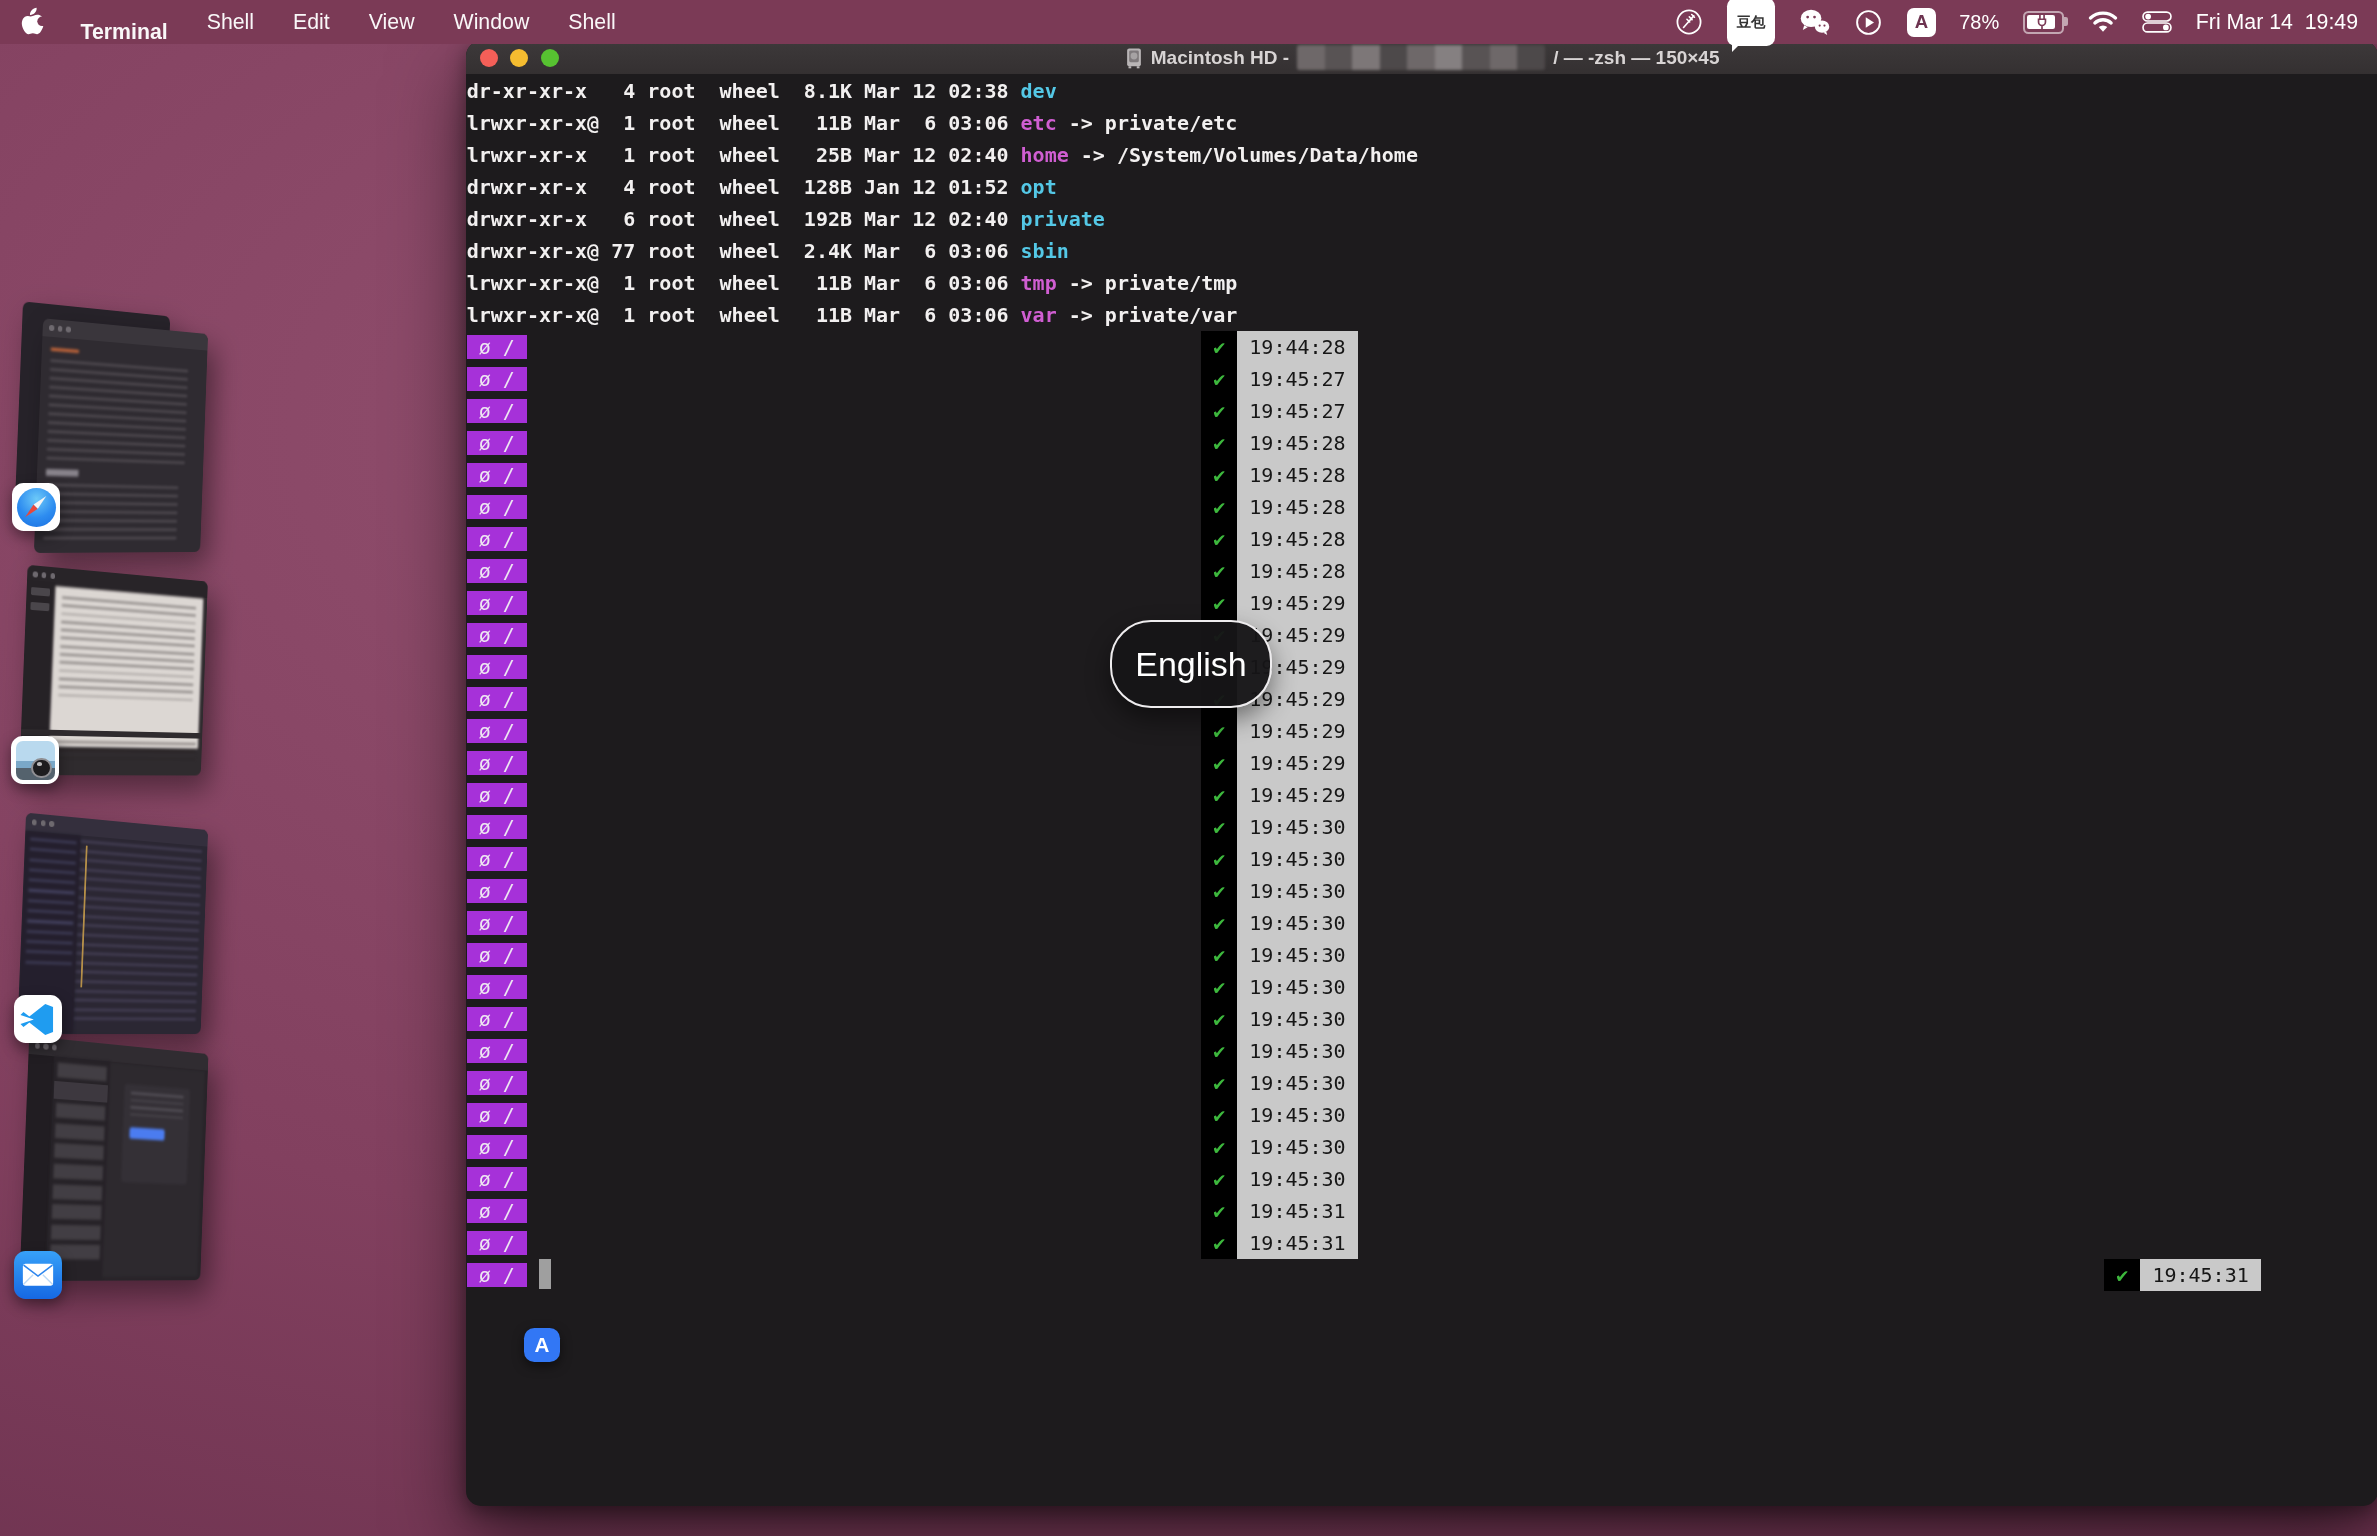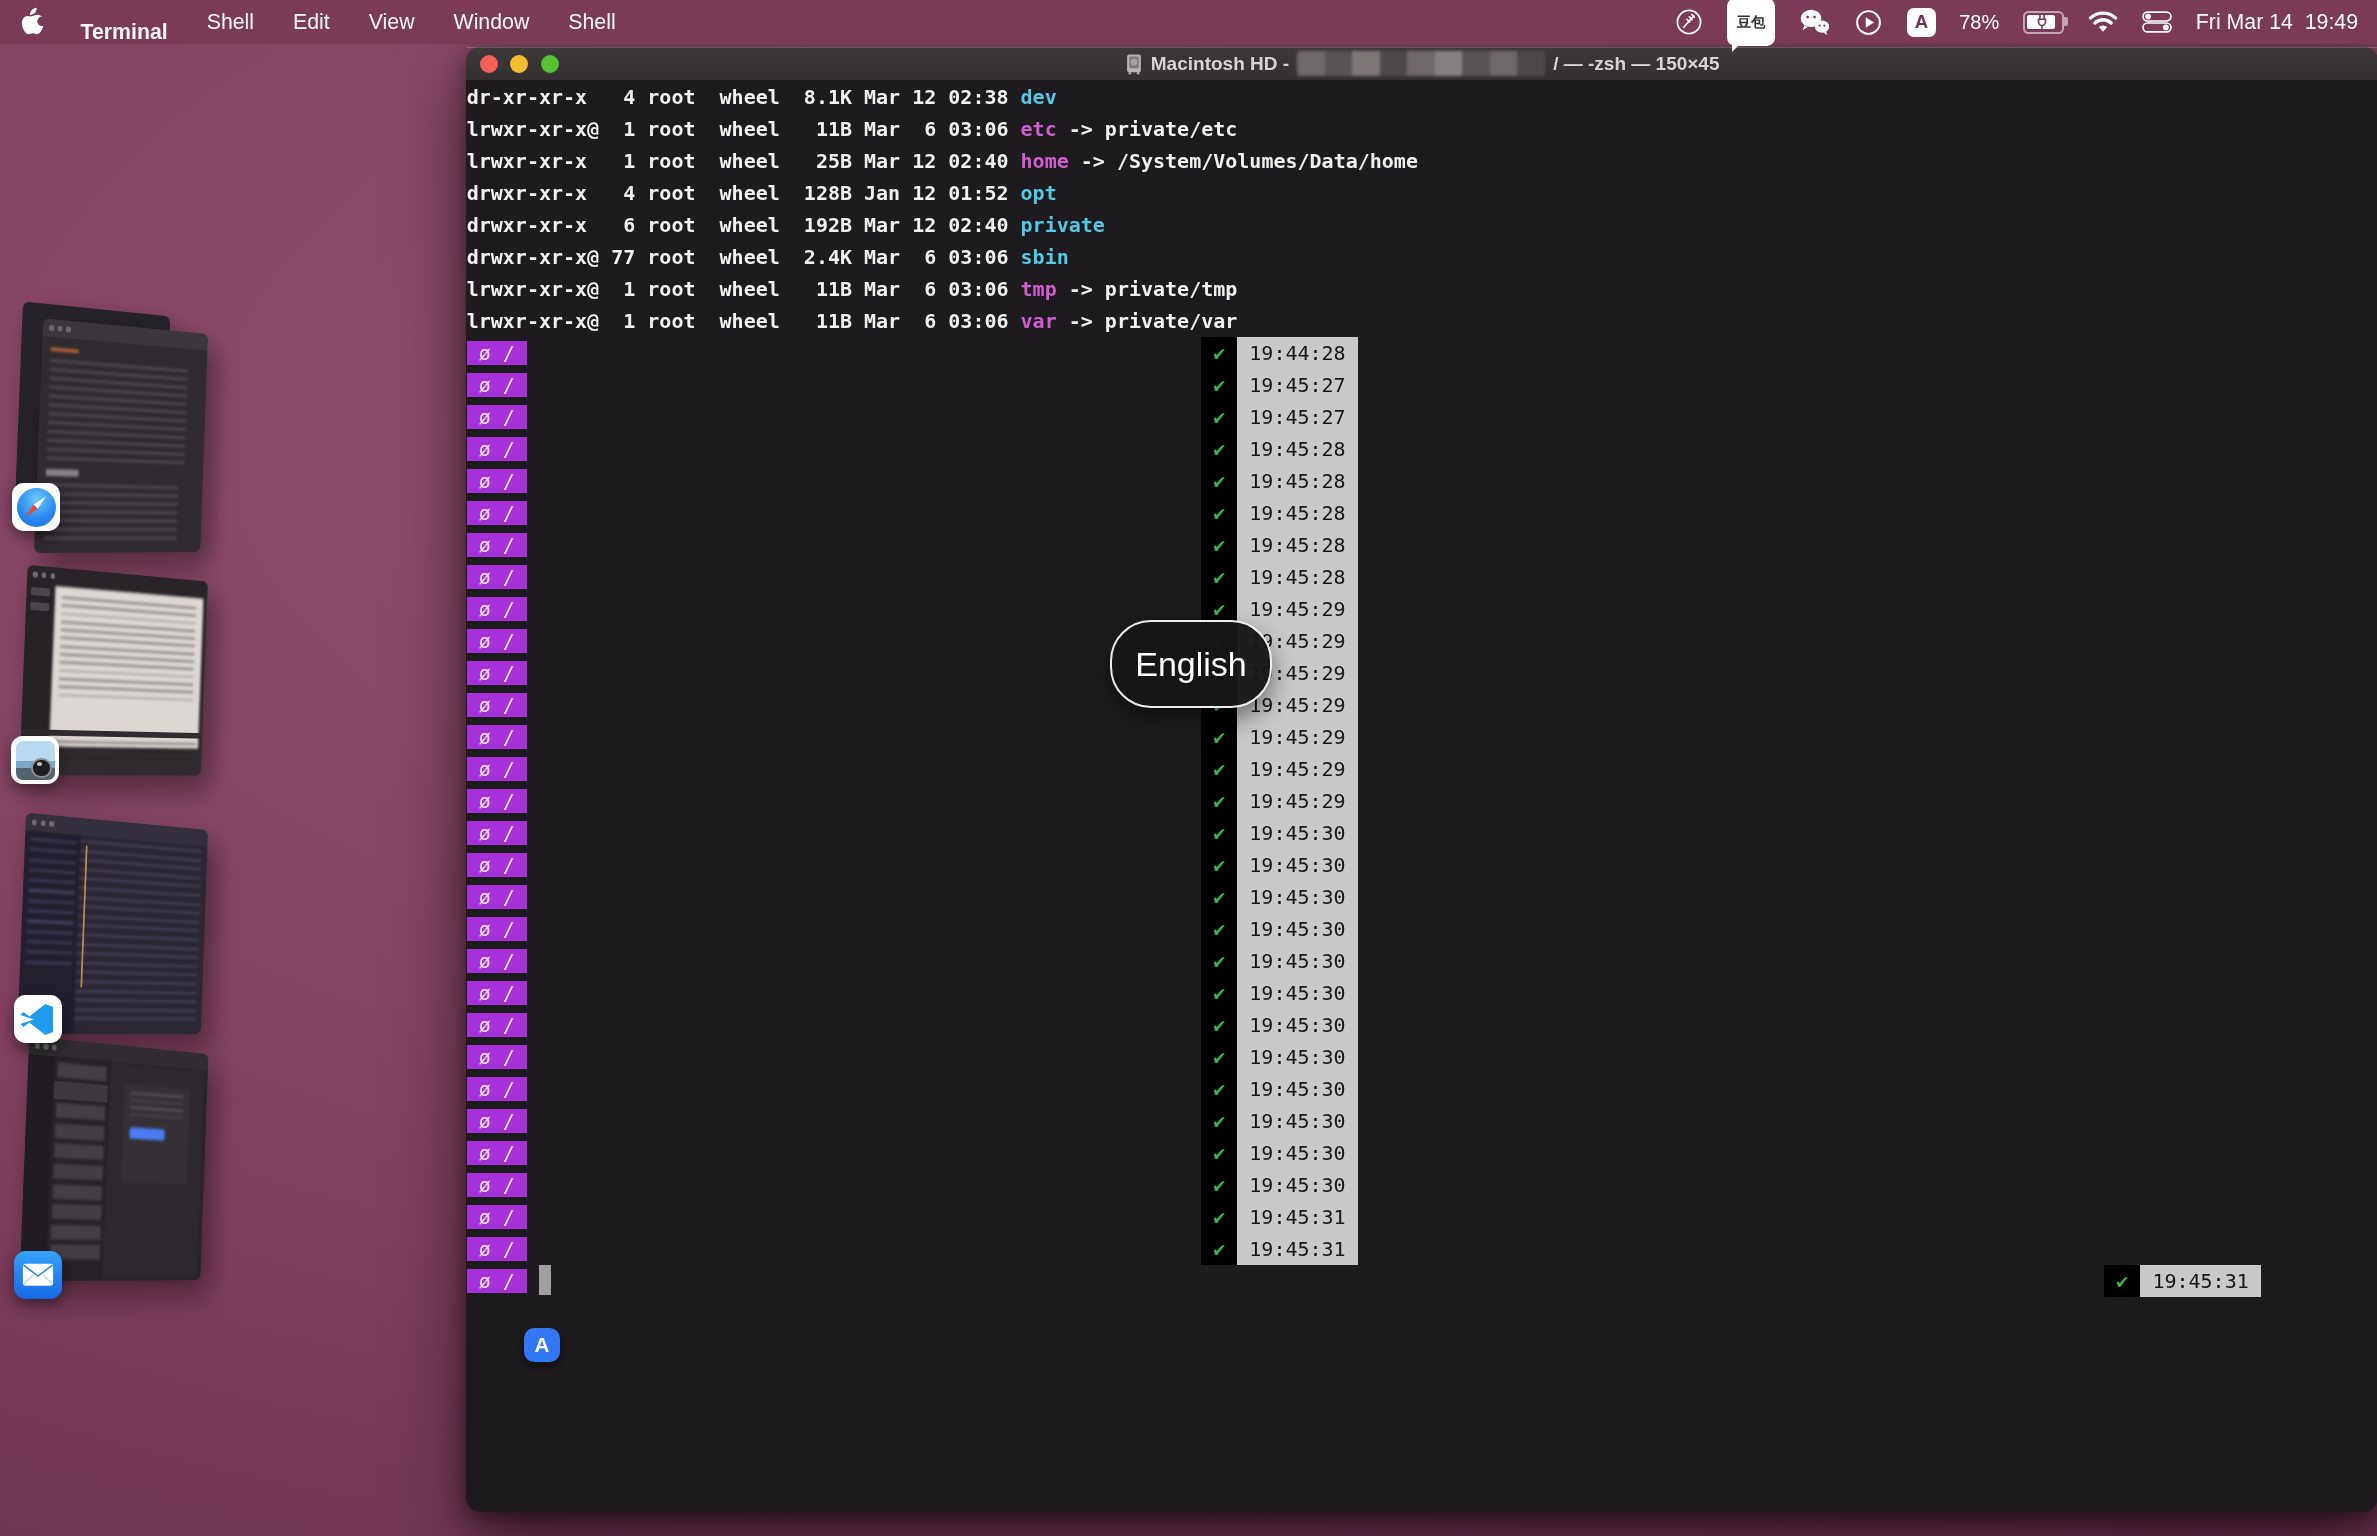--- a/index.html
+++ b/index.html
@@ -82,21 +82,21 @@
   .needle{position:absolute;left:50%;top:50%;width:30px;height:6.9px;transform:translate(-50%,-50%) rotate(-45deg);}
   .needle .r{position:absolute;left:0;top:0;width:0;height:0;border-style:solid;border-width:3.4px 15px 3.4px 0;border-color:transparent #e8473a transparent transparent;}
   .needle .w{position:absolute;right:0;top:0;width:0;height:0;border-style:solid;border-width:3.4px 0 3.4px 15px;border-color:transparent transparent transparent #f4f4f4;}
   .pv-photo{width:39px;height:39px;border-radius:6.9px;overflow:hidden;position:relative;
     background:linear-gradient(180deg,#b9d9ee 0 52%, #7aa8c8 52% 70%, #54626d 70% 100%);}
   .loupe{position:absolute;right:2.8px;bottom:1.4px;width:20.6px;height:20.6px;border-radius:50%;background:#1d1d1f;border:2.8px solid #8f8f93;box-sizing:border-box;}
   .loupe:after{content:"";position:absolute;left:3.4px;top:2.8px;width:5.5px;height:4.1px;border-radius:50%;background:rgba(255,255,255,.7);}
   .mail-badge{background:linear-gradient(180deg,#37a1f8,#1668e3);}
 
   
-  .window{position:absolute;left:466px;top:47px;width:1912px;height:1465px;border-radius:15px;
+  .window{position:absolute;left:466px;top:41px;width:1912px;height:1465px;border-radius:15px;
     background:#1d1b1d;box-shadow:0 32px 76px rgba(0,0,0,.55), 0 5.5px 20.6px rgba(0,0,0,.4);z-index:20;}
   .titlebar{position:relative;height:33px;background:linear-gradient(#3d393a,#343031);
     border-radius:15px 15px 0 0;display:flex;align-items:center;justify-content:center;}
   .titlebar:before{content:"";position:absolute;left:0;right:0;top:0;height:0.7px;background:rgba(255,255,255,.18);border-radius:15px 15px 0 0;}
   .dots{position:absolute;left:13.8px;top:7.6px;display:flex;gap:12.4px;}
   .dot{width:18px;height:18px;border-radius:50%;}
   .dot.r{background:#f45f58;} .dot.y{background:#f5bc30;} .dot.g{background:#57c231;}
   .title{display:flex;align-items:center;gap:8.3px;color:#d8d4d4;font-size:19px;font-weight:700;}
   .mosaic{display:inline-flex;height:25px;border-radius:2.8px;overflow:hidden;filter:blur(1.4px);}
   .mosaic i{width:27.5px;height:25px;display:block;}

